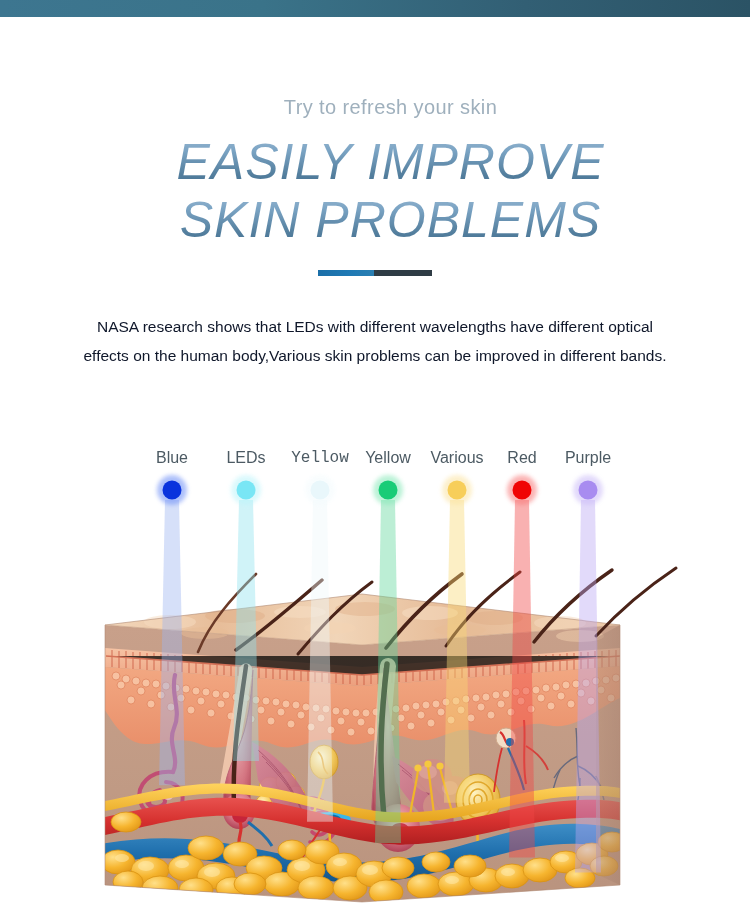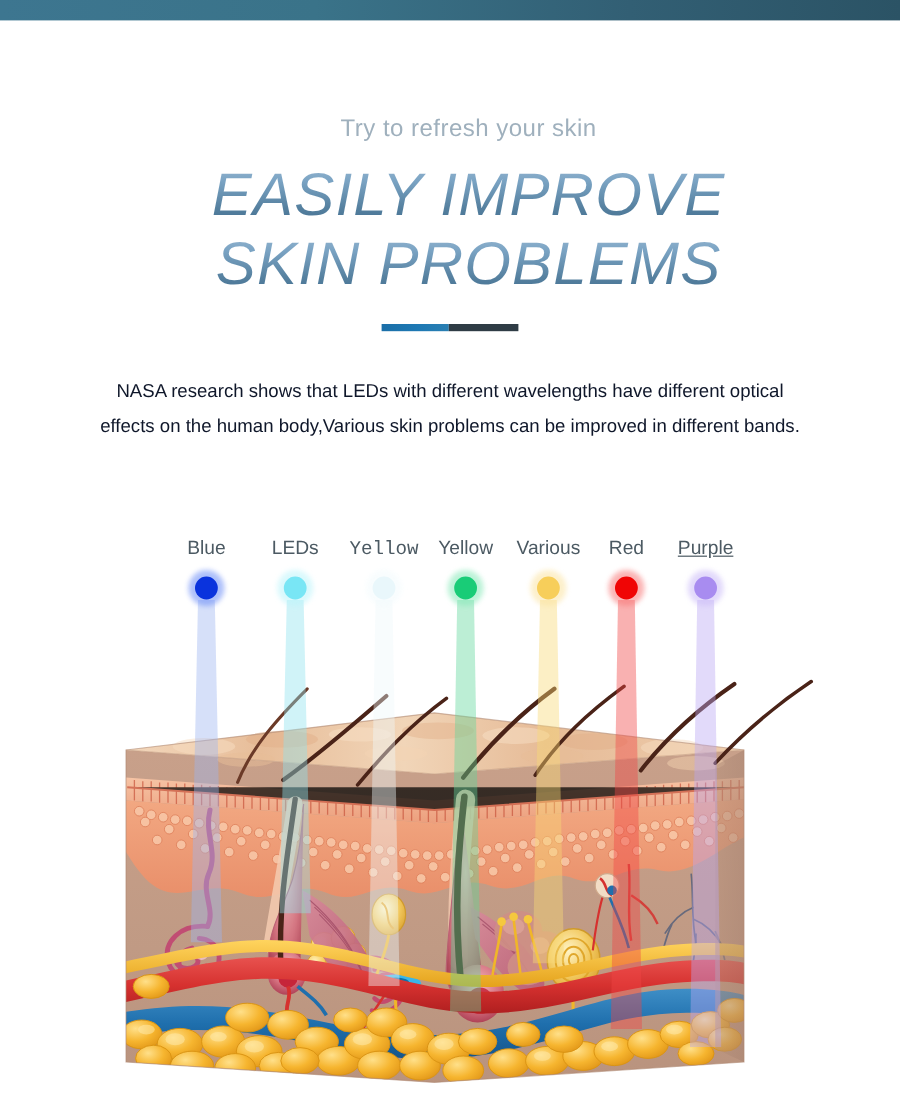--- a/index.html
+++ b/index.html
@@ -91,21 +91,21 @@
 
 <p id="lead">NASA research shows that LEDs with different wavelengths have different optical effects on the human body,Various skin problems can be improved in different bands.</p>
 
 <div id="led-labels">
     <div class="led-label" style="left: 67px;">Blue</div>
     <div class="led-label" style="left: 141px;">LEDs</div>
     <div class="led-label" style="left: 215px; font-family: Liberation Mono, monospace;">Yellow</div>
     <div class="led-label" style="left: 283px;">Yellow</div>
     <div class="led-label" style="left: 352px;">Various</div>
     <div class="led-label" style="left: 417px;">Red</div>
-    <div class="led-label" style="left: 483px; text-decoration: underline;">Purple</div>
+    <div class="led-label" style="left: 483px;">Purple</div>
   </div>
 
 <div id="diagram">
 <svg width="750" height="441" viewBox="0 0 750 441" xmlns="http://www.w3.org/2000/svg">
   <defs>
 
     <linearGradient id="gTop" x1="0" y1="0" x2="0" y2="1">
       <stop offset="0%" stop-color="#f0d2b4"></stop>
       <stop offset="55%" stop-color="#e8bf9c"></stop>
       <stop offset="100%" stop-color="#ddae8c"></stop>

